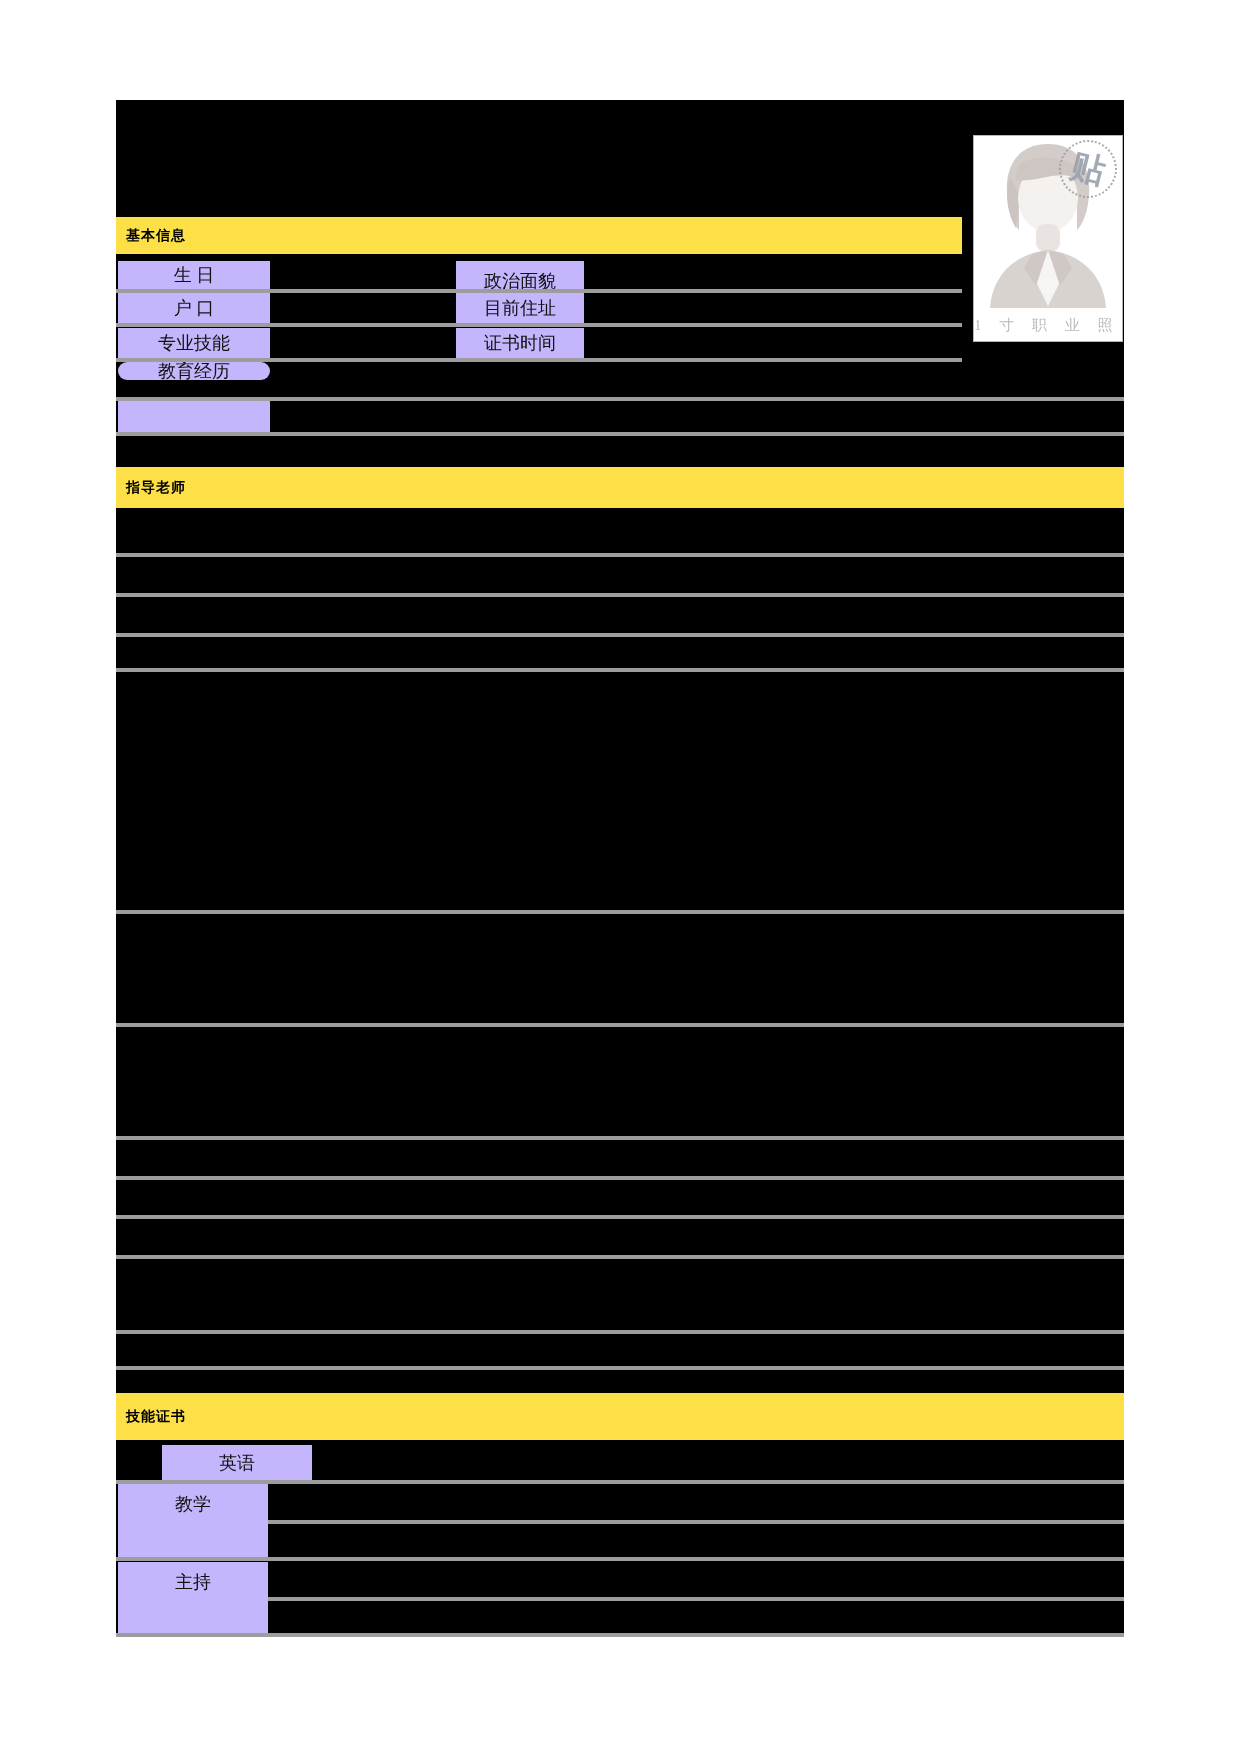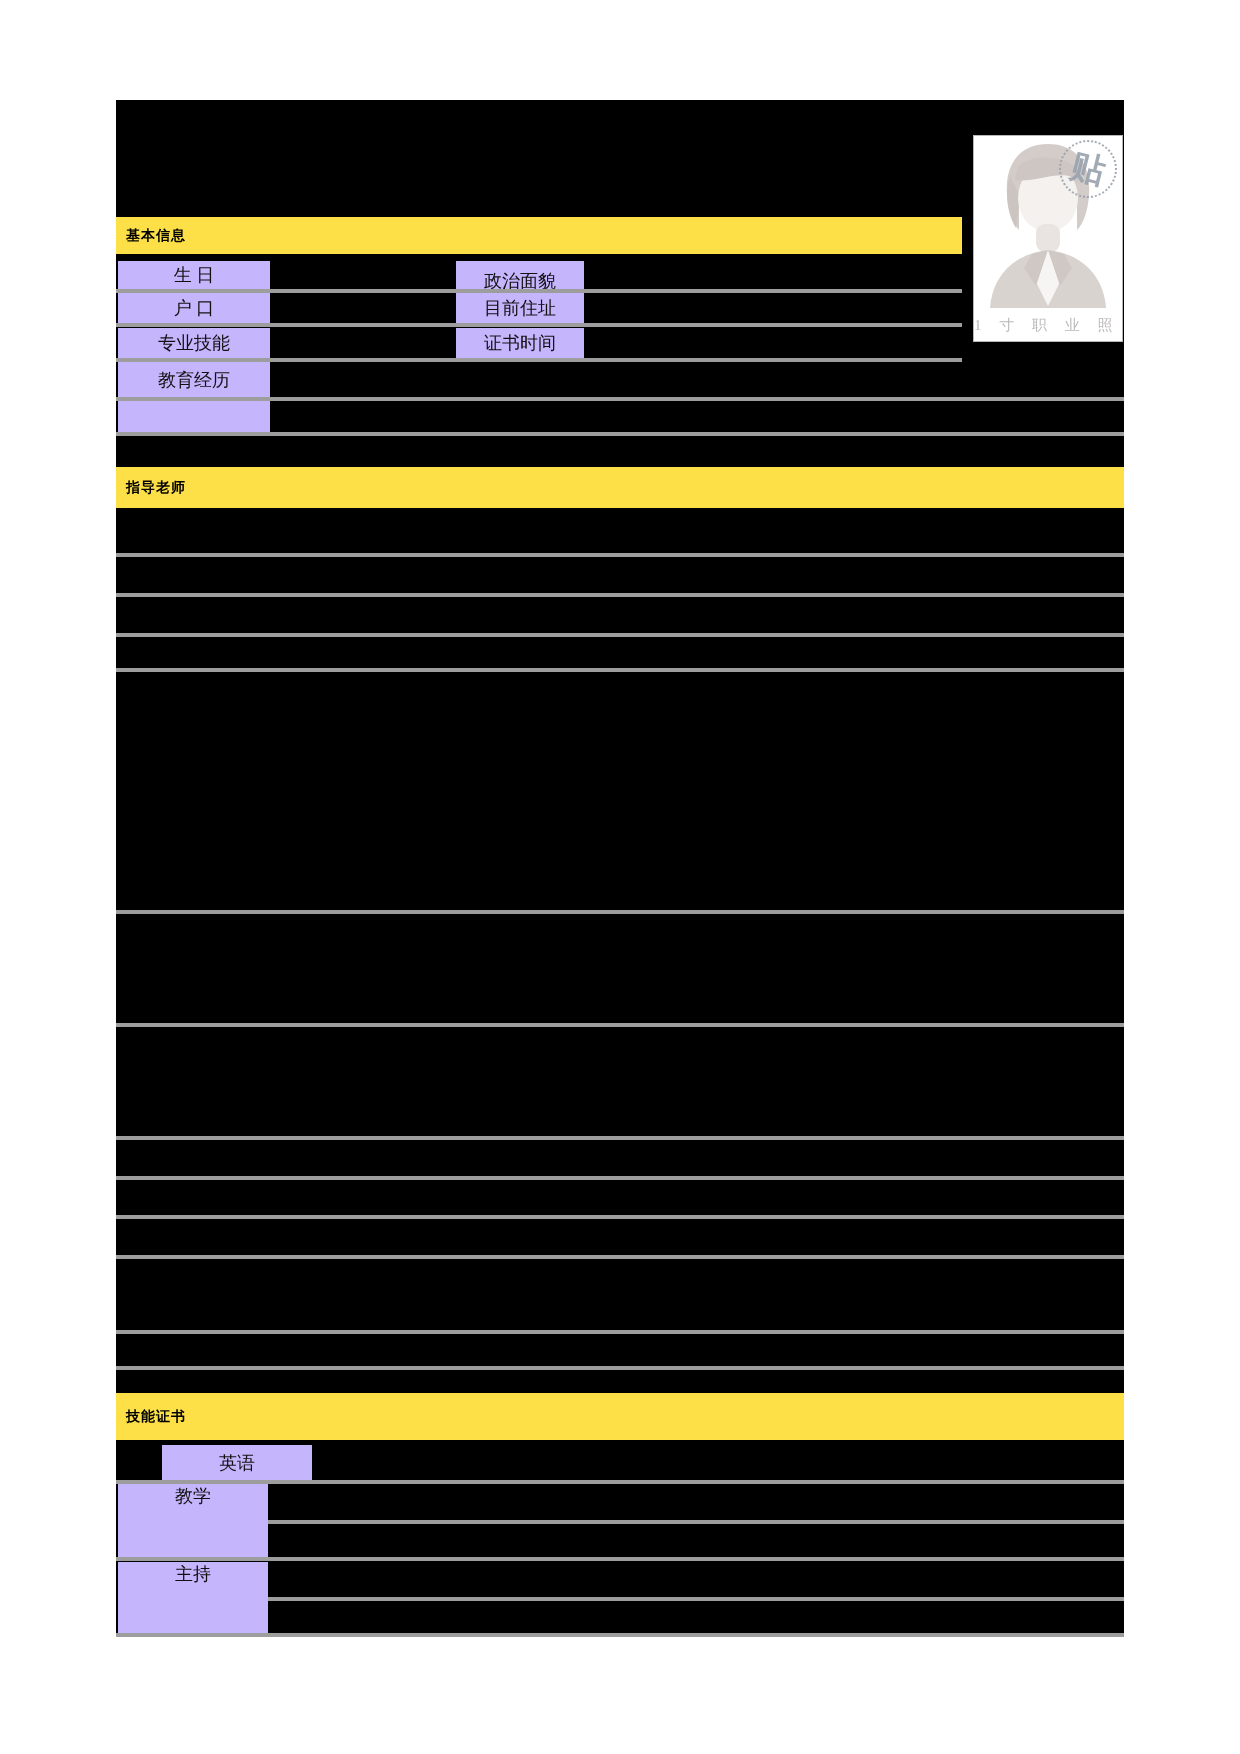--- a/index.html
+++ b/index.html
@@ -13,21 +13,21 @@
   .bar{
     position:absolute;left:0;background:#fde047;display:flex;align-items:center;
     box-sizing:border-box;padding-left:10px;font-weight:bold;font-size:14px;color:#000;
     letter-spacing:1px;
   }
   
   .lbl{
     position:absolute;background:#c4b5fd;display:flex;align-items:center;justify-content:center;
     box-sizing:border-box;font-size:18px;color:#111;
   }
-  .lbl.top{align-items:flex-start;}
+  .lbl.top{align-items:flex-start;padding-top:8px;}
   
   .hr{position:absolute;left:0;height:4px;background:#9d9d9d;}
   .hr.short{width:846px;}
   .hr.full{width:1008px;}
   .hr.val{left:152px;width:856px;}
   
   #photo{
     position:absolute;left:857px;top:35px;width:150px;height:207px;background:#ffffff;
     border:1px solid #b7b7b7;box-sizing:border-box;overflow:hidden;
   }
@@ -68,21 +68,21 @@
       </span>
       <span class="stamp">贴</span>
       <span class="caption">1 寸 职 业 照</span>
     </div>
 
     <div class="bar" style="top:117px;width:846px;height:37px;">基本信息</div>
 
     <div class="lbl" style="left:2px;top:161px;width:152px;height:28px;">生 日</div>
     <div class="lbl" style="left:2px;top:193px;width:152px;height:30px;">户 口</div>
     <div class="lbl" style="left:2px;top:228px;width:152px;height:30px;">专业技能</div>
-    <div class="lbl" style="left:2px;top:262px;width:152px;height:35px;">教育经历</div>
+    <div class="lbl" style="left:2px;top:262px;width:152px;height:18px;border-radius:14px;">教育经历</div>
     <div class="lbl" style="left:2px;top:301px;width:152px;height:31px;"></div>
 
     <div class="lbl" style="left:340px;top:161px;width:128px;height:40px;">政治面貌</div>
     <div class="lbl" style="left:340px;top:193px;width:128px;height:30px;">目前住址</div>
     <div class="lbl" style="left:340px;top:228px;width:128px;height:30px;">证书时间</div>
 
     <div class="hr short" style="top:189px;"></div>
     <div class="hr short" style="top:223px;"></div>
     <div class="hr short" style="top:258px;"></div>
     <div class="hr full" style="top:297px;"></div>

